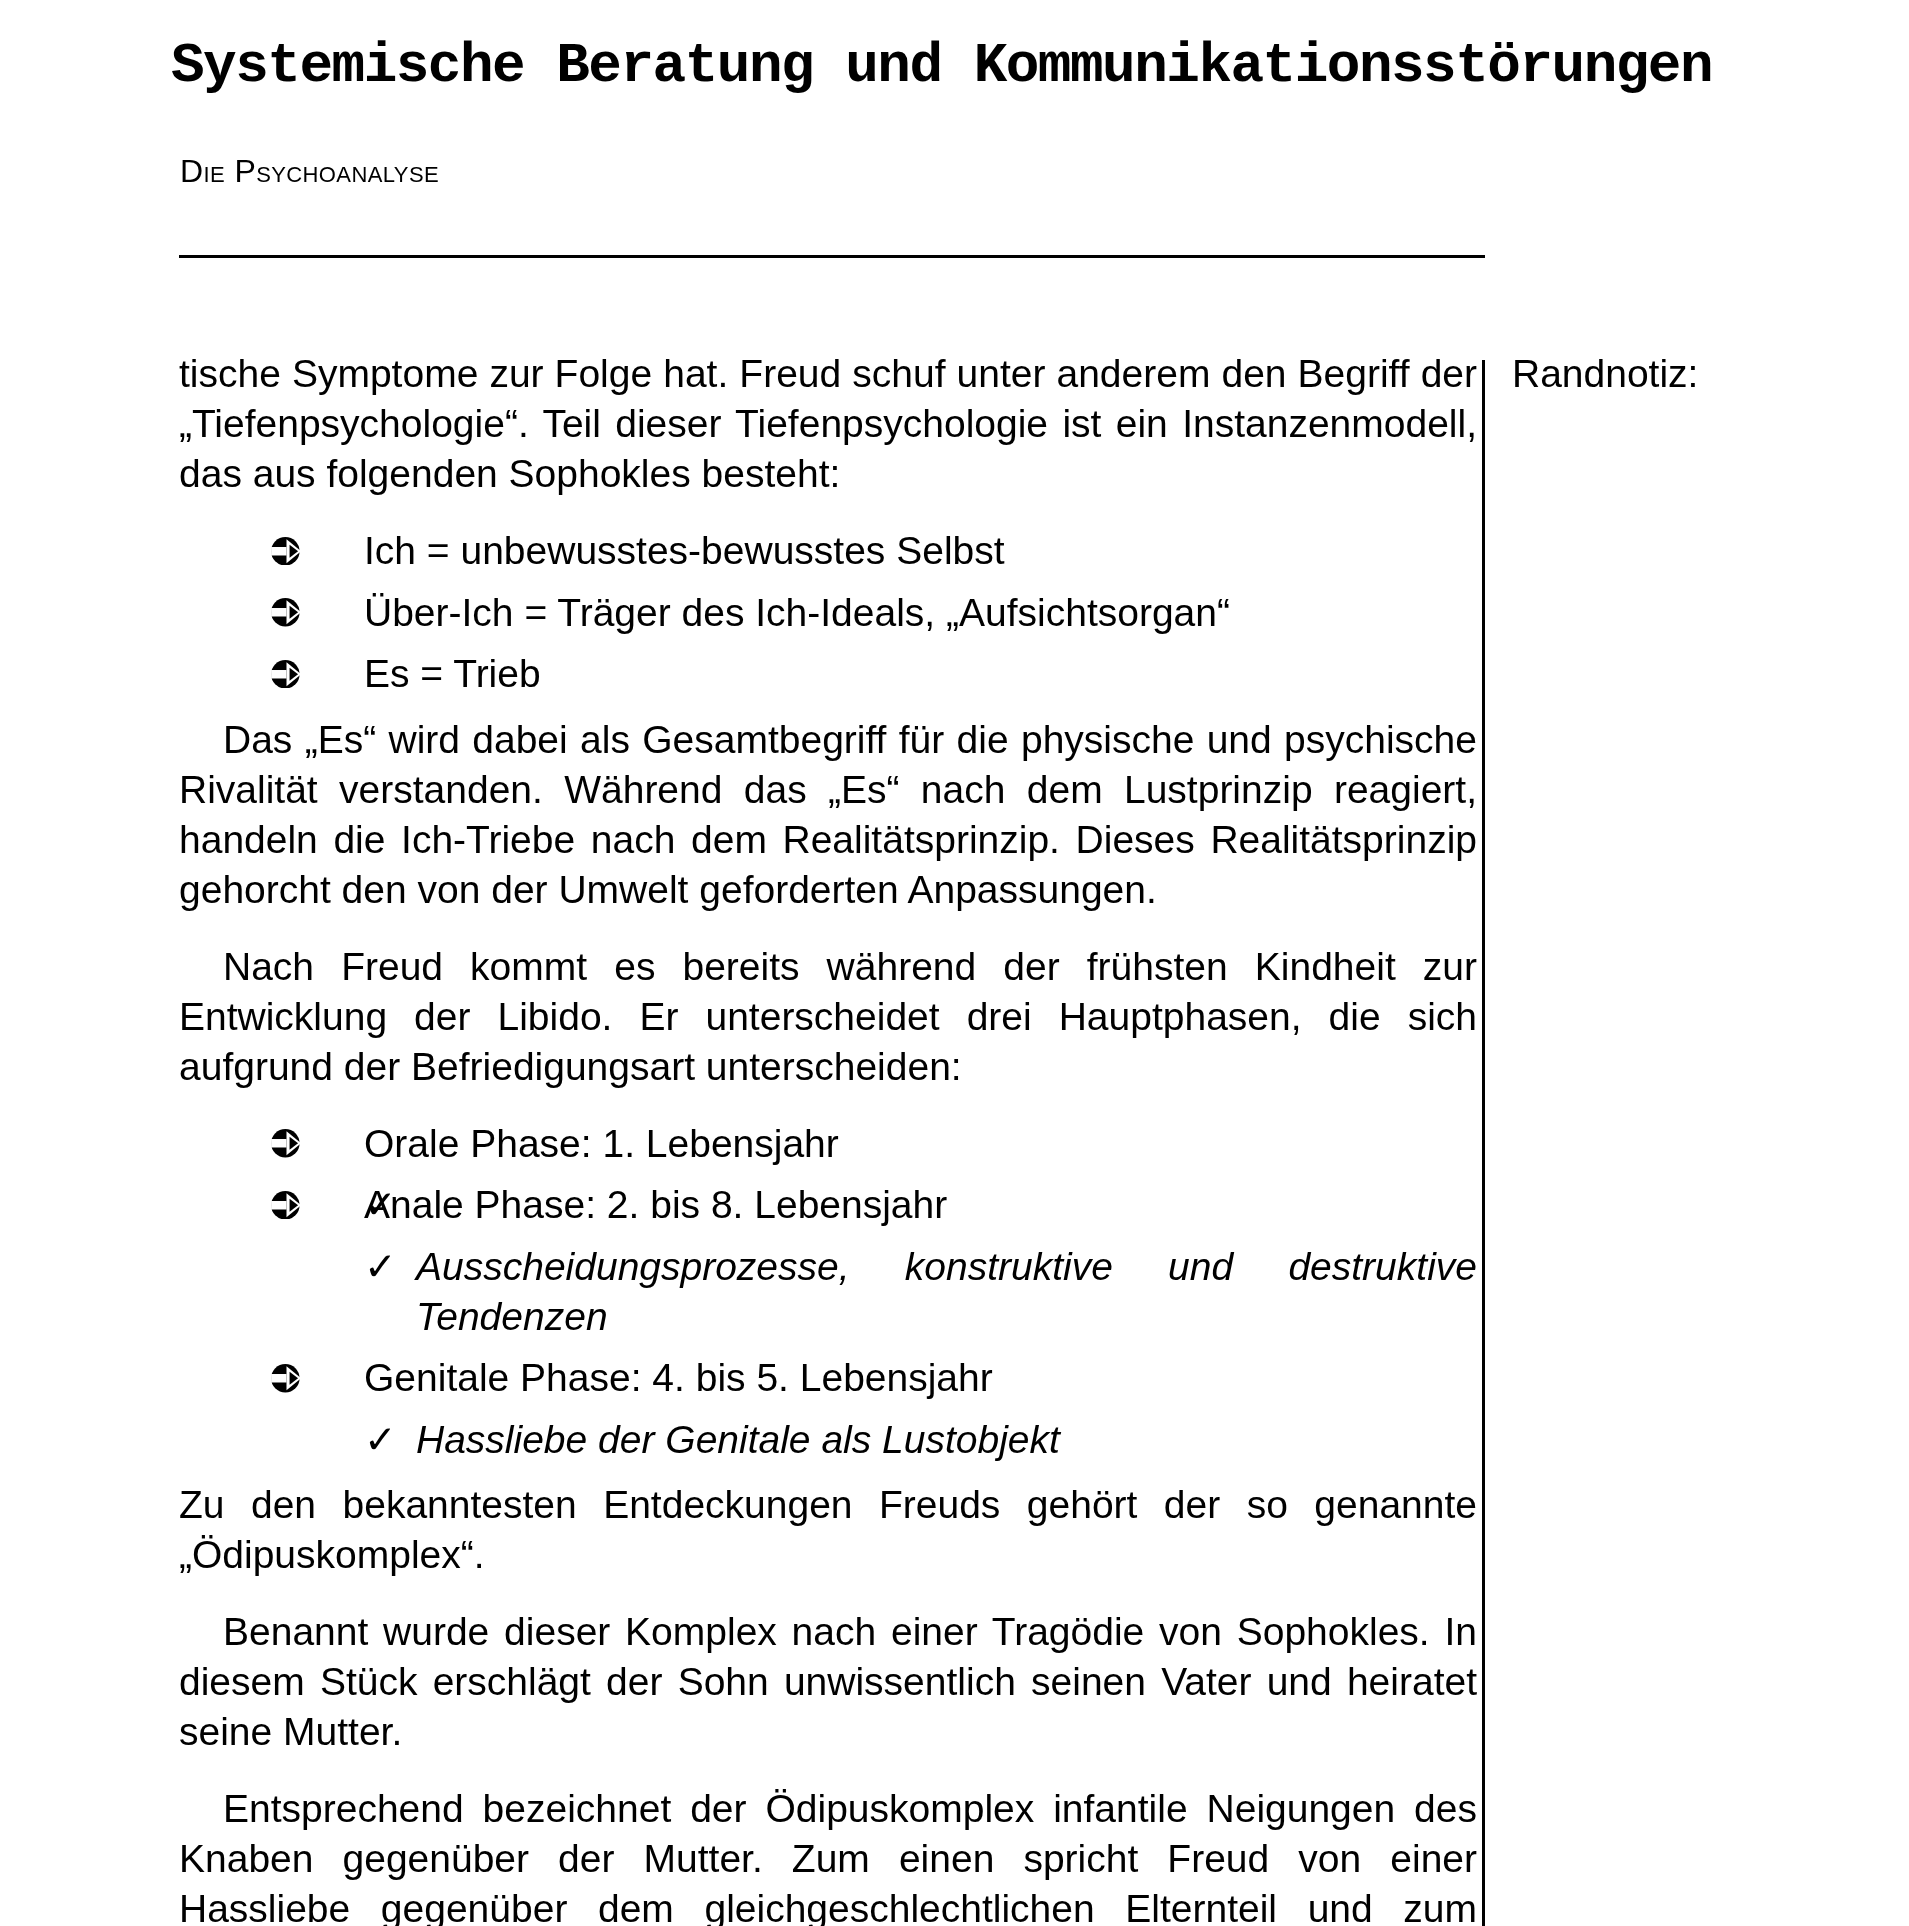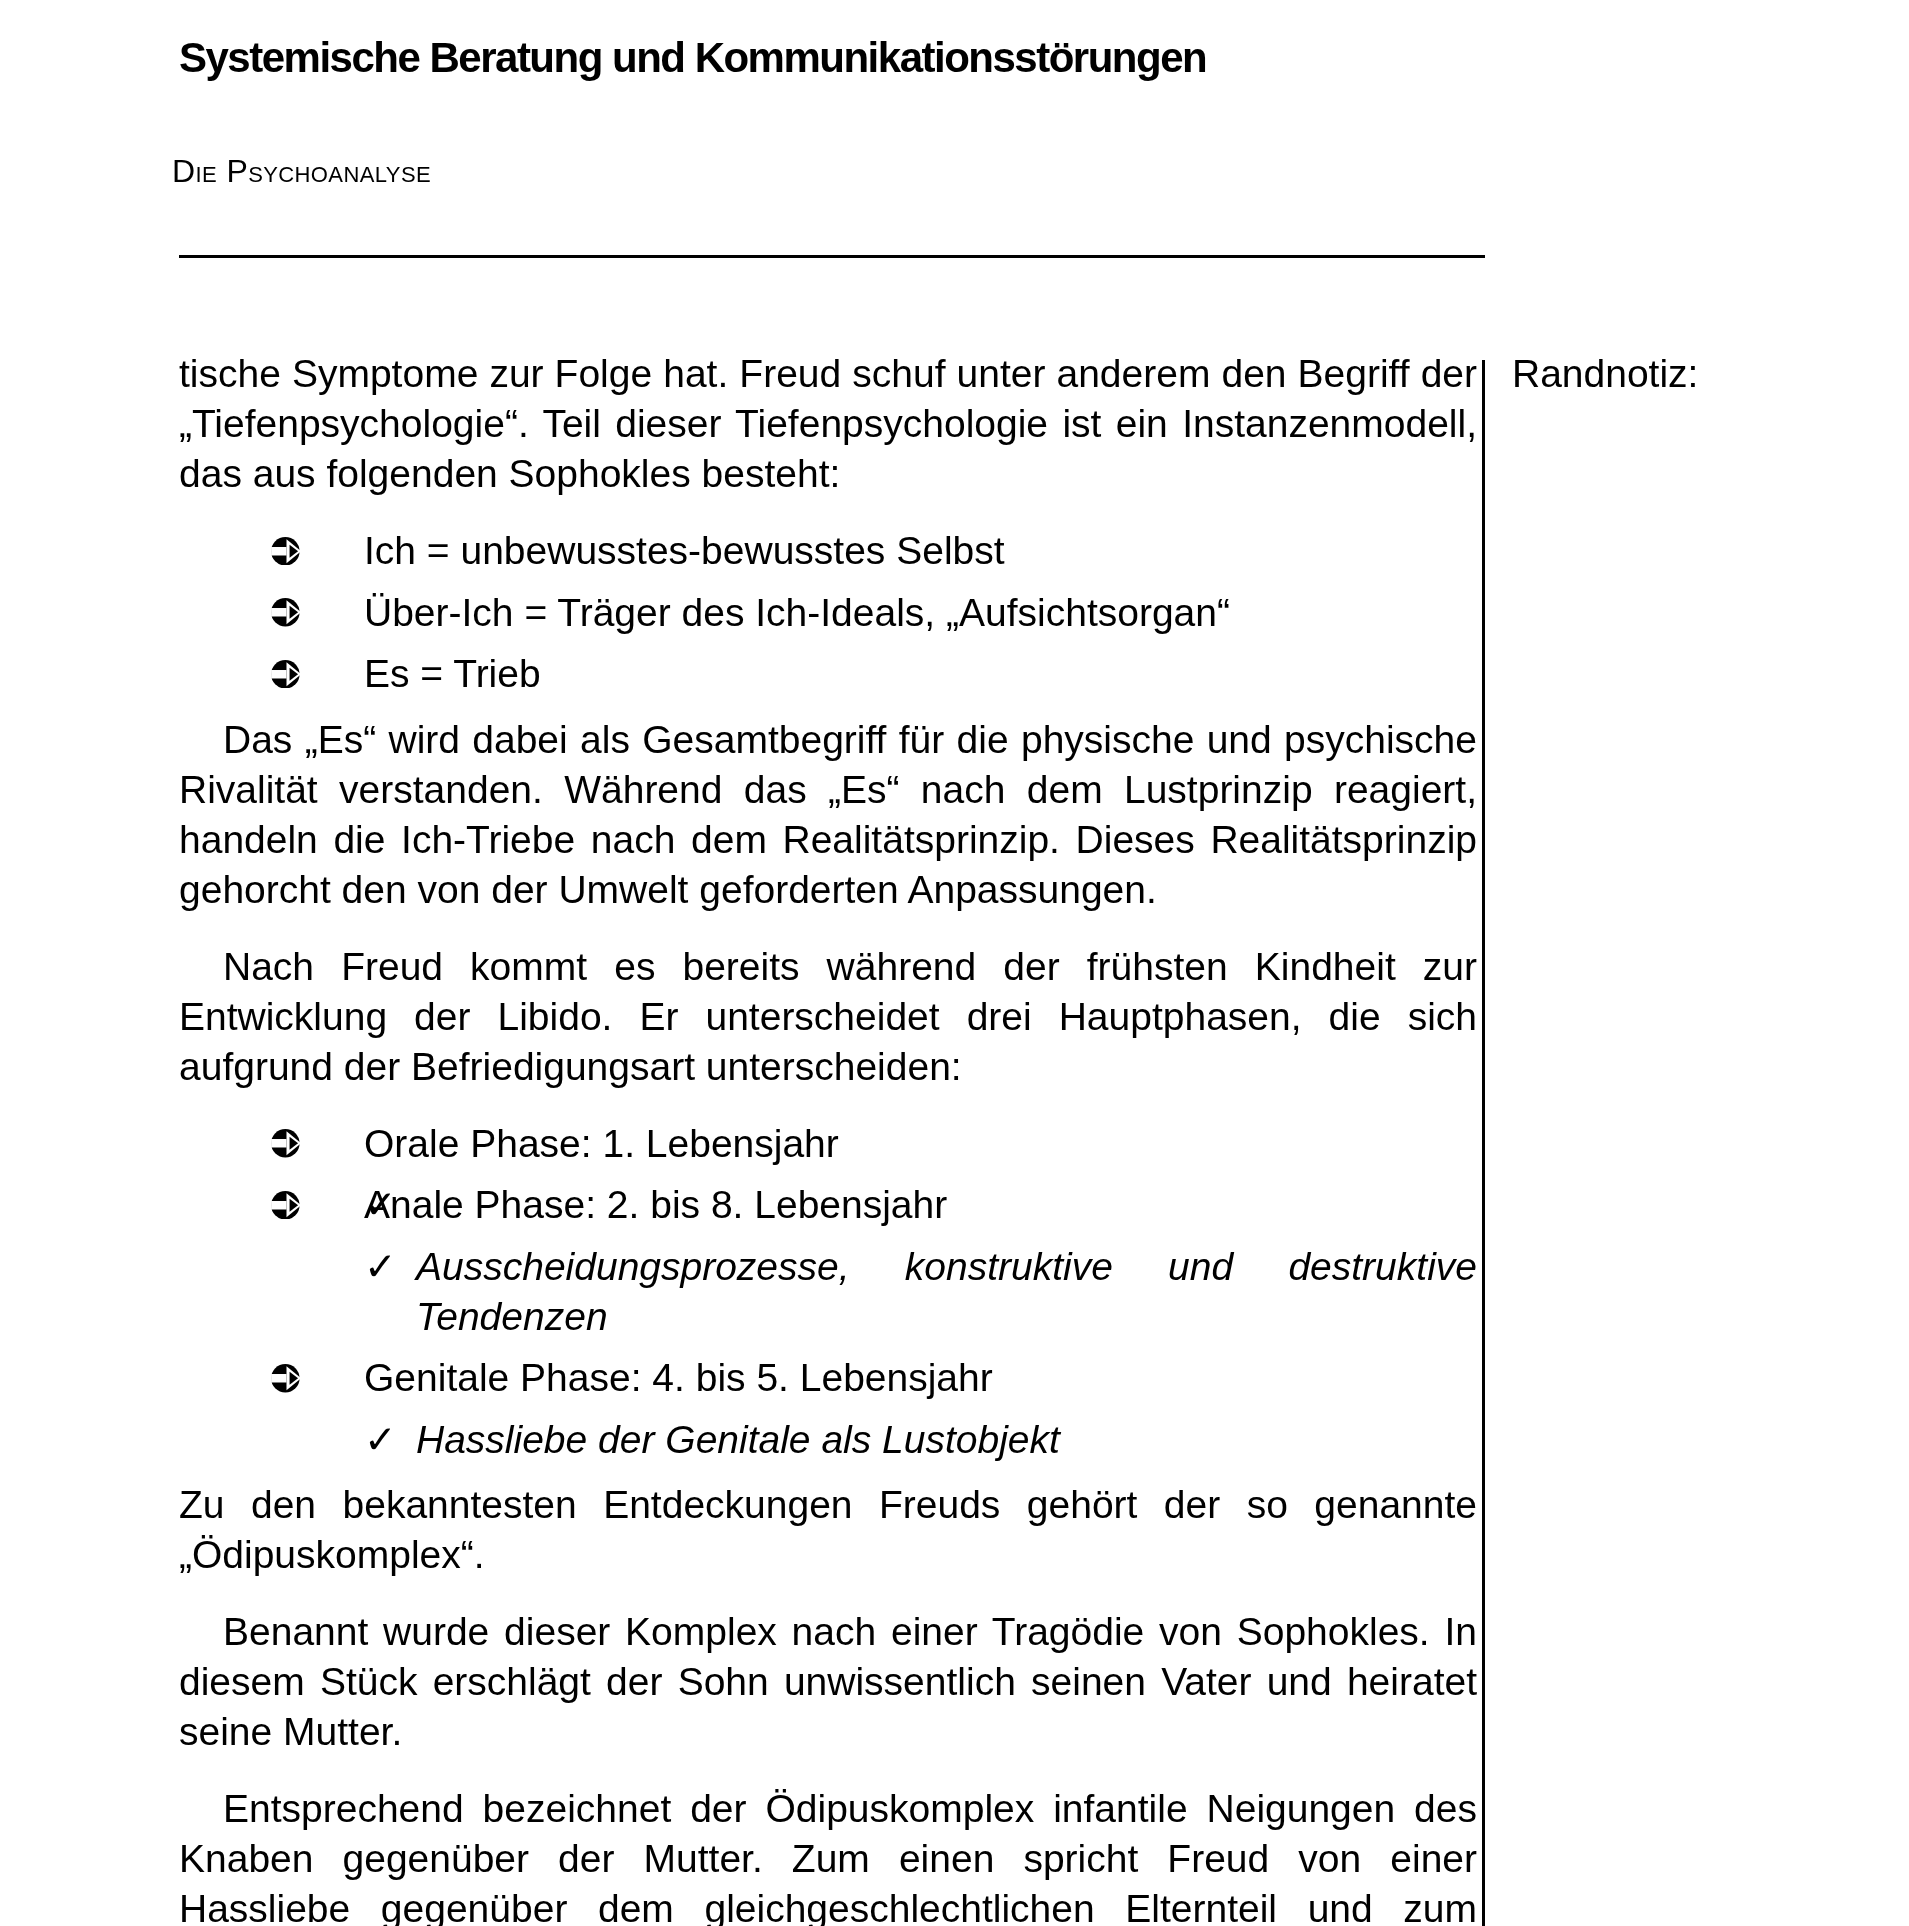--- a/index.html
+++ b/index.html
@@ -5,26 +5,27 @@
   html, body { margin: 0; padding: 0; }
   body {
     width: 1910px; height: 2703px;
     background: #ffffff;
     font-family: "Liberation Sans", "DejaVu Sans", sans-serif;
     color: #000000;
   }
   .page { position: relative; width: 1910px; height: 2703px; background: #ffffff; overflow: hidden; }
 
   .header-title {
-    position: absolute; left: 179px; top: 34px;
-    font-size: 42px; font-weight: bold; letter-spacing: -1.5px;
+    position: absolute; left: 171px; top: 34px;
+    font-size: 56px; font-weight: bold; letter-spacing: -1.5px;
     white-space: nowrap;
+    font-family: Liberation Mono, monospace;
   }
   .section-heading {
-    position: absolute; left: 172px; top: 153px;
+    position: absolute; left: 180px; top: 153px;
     font-size: 32px; font-variant: small-caps; letter-spacing: 0.4px;
     white-space: nowrap;
   }
   .header-rule {
     position: absolute; left: 179px; top: 255px;
     width: 1306px; height: 2.7px; background: #000000;
   }
 
   .margin-divider {
     position: absolute; left: 1482px; top: 360px;

